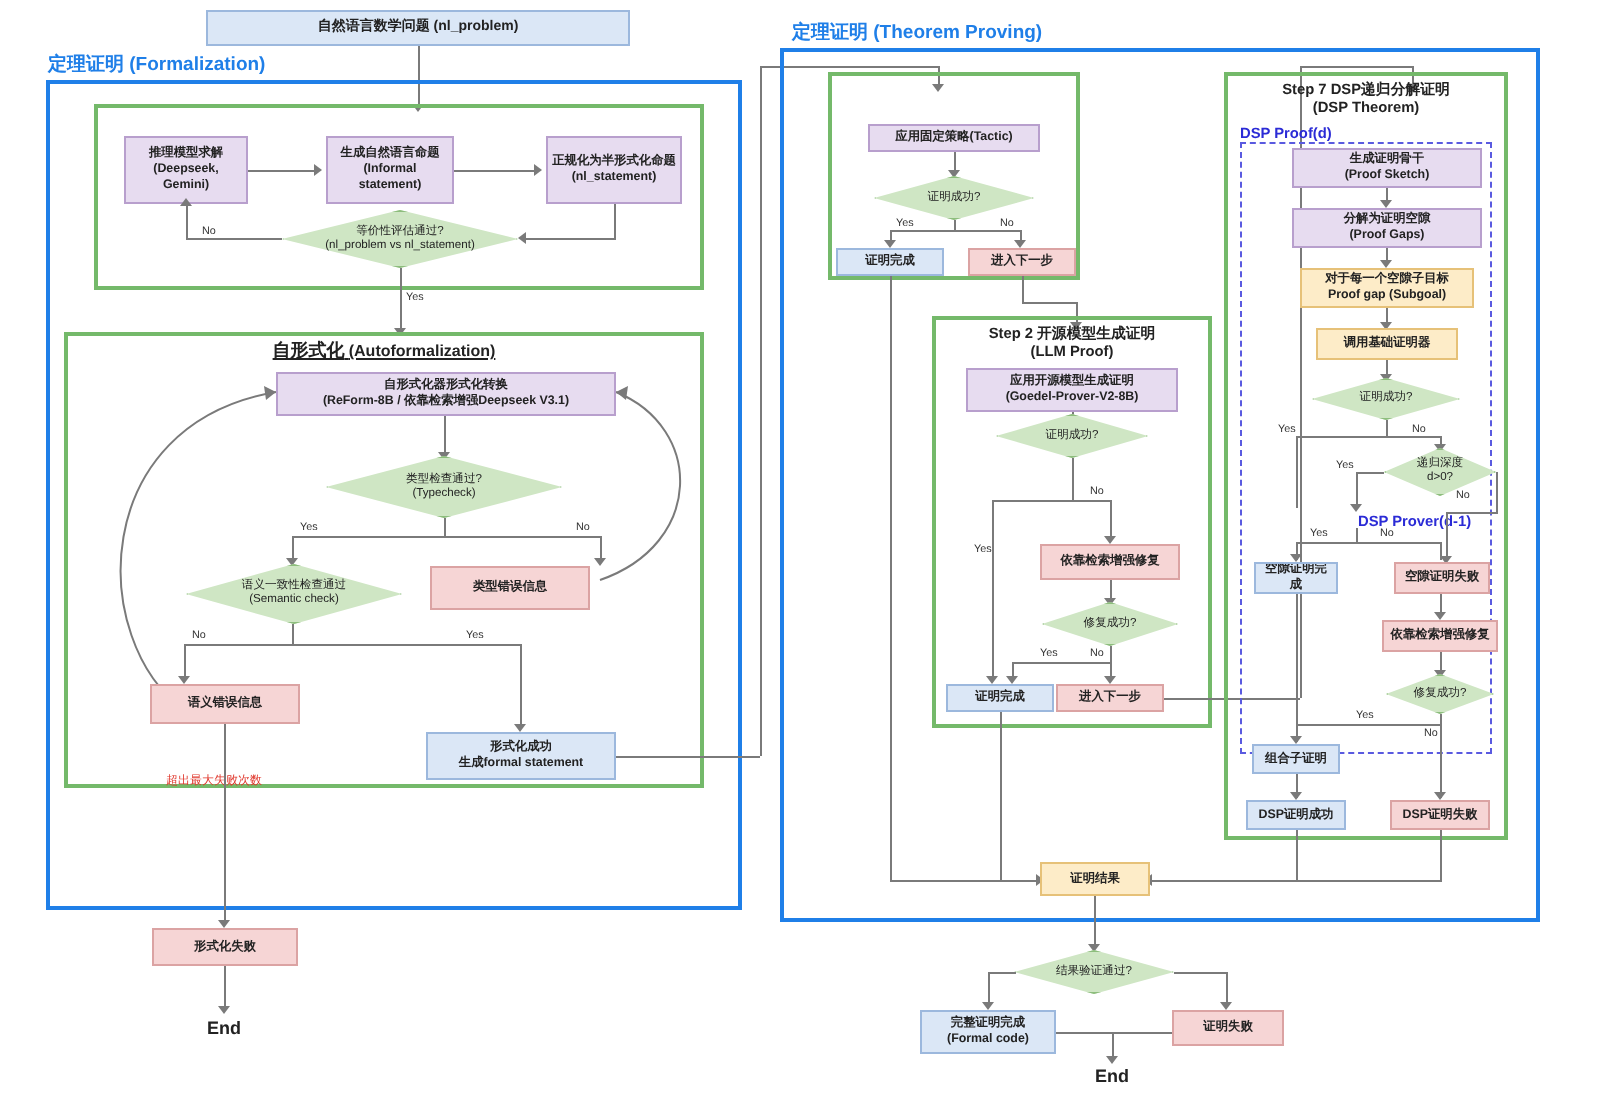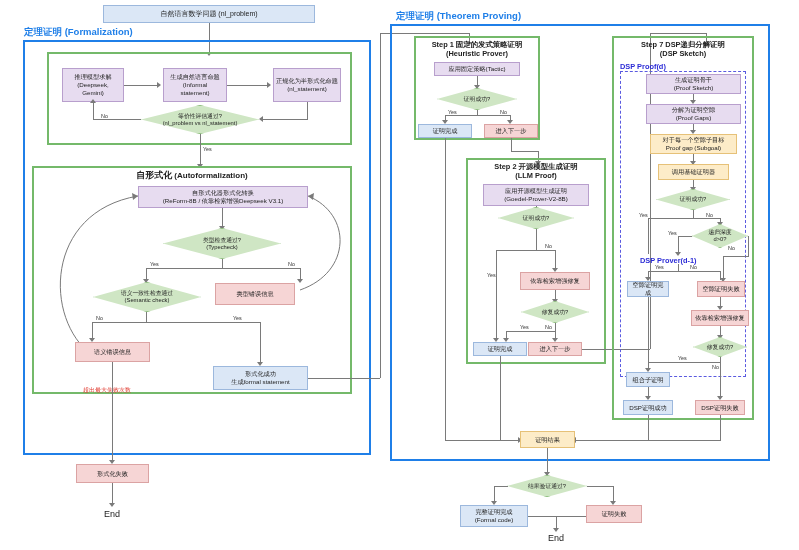--- a/index.html
+++ b/index.html
@@ -13,21 +13,21 @@
   .grp-dash{border:1.5px dashed #5a5ae0;background:transparent;}
 
   .grp-title{position:absolute;font-weight:bold;white-space:nowrap;}
   .t-blue{color:#1f7fe8;font-size:9.5px;}
   .t-dark{color:#222;font-size:7.4px;text-align:center;line-height:1.22;}
   .t-dsp{color:#2b2bd6;font-size:7.4px;font-weight:bold;}
 
   
   .node{position:absolute;box-sizing:border-box;display:flex;align-items:center;
         justify-content:center;text-align:center;font-size:6.2px;line-height:1.25;
-        color:#222;padding:1px 2px;overflow:hidden;}
+        color:#222;padding:1px 2px;overflow:hidden;font-weight:bold;}
   .n-blue{background:#dbe7f6;border:1px solid #9cb8dd;}
   .n-purple{background:#e7dcf0;border:1px solid #b89fcd;}
   .n-red{background:#f6d5d5;border:1px solid #dba3a3;}
   .n-orange{background:#fdecc8;border:1px solid #e6c178;}
   .n-plain{background:transparent;border:none;color:#222;font-size:9px;}
 
   
   .dia{position:absolute;box-sizing:border-box;}
   .dia .shape{position:absolute;inset:0;background:#cfe6c4;border:1px solid #8dbd7d;
               clip-path:polygon(50% 0,100% 50%,50% 100%,0 50%);}
@@ -98,21 +98,21 @@
   <div class="ln lnh" style="left:93px;top:119px;width:48px;"></div>
   <div class="ln lnv" style="left:93px;top:103px;height:17px;"></div>
   <div class="ar ar-u" style="left:90px;top:99px;"></div>
   <div class="lbl" style="left:101px;top:113px;">No</div>
 
   <div class="ln lnv" style="left:200px;top:134px;height:32px;"></div>
   <div class="ar ar-d" style="left:197px;top:164px;"></div>
   <div class="lbl" style="left:203px;top:146px;">Yes</div>
 
   <div class="grp grp-green" style="left:32px;top:166px;width:320px;height:228px;"></div>
-  <div class="grp-title t-dark" style="left:32px;top:170px;width:320px;">
+  <div class="grp-title t-dark" style="left:32px;top:170px;width:320px;text-decoration:underline;">
     <span style="font-size:9px;font-weight:bold;">自形式化</span>
     <span style="font-size:8px;font-weight:bold;">(Autoformalization)</span>
   </div>
 
   <div class="node n-purple" style="left:138px;top:186px;width:170px;height:22px;white-space:pre-line;">自形式化器形式化转换
 (ReForm-8B / 依靠检索增强Deepseek V3.1)</div>
 
   <div class="ln lnv" style="left:222px;top:208px;height:20px;"></div>
   <div class="ar ar-d" style="left:219px;top:226px;"></div>
 
@@ -165,24 +165,20 @@
   <div class="ln lnh" style="left:308px;top:378px;width:72px;"></div>
   <div class="ln lnv" style="left:380px;top:33px;height:345px;"></div>
   <div class="ln lnh" style="left:380px;top:33px;width:89px;"></div>
   <div class="ln lnv" style="left:469px;top:33px;height:11px;"></div>
   <div class="ar ar-d" style="left:466px;top:42px;"></div>
 
   <div class="grp-title t-blue" style="left:396px;top:10px;">定理证明 (Theorem Proving)</div>
   <div class="grp grp-blue" style="left:390px;top:24px;width:380px;height:437px;"></div>
 
   <div class="grp grp-green" style="left:414px;top:36px;width:126px;height:104px;"></div>
-  <div class="grp-title t-dark" style="left:414px;top:40px;width:126px;">
-    <span>Step 1  固定的发式策略证明</span><br>
-    <span>(Heuristic Prover)</span>
-  </div>
 
   <div class="node n-purple" style="left:434px;top:62px;width:86px;height:14px;">应用固定策略(Tactic)</div>
   <div class="ln lnv" style="left:477px;top:76px;height:11px;"></div>
   <div class="ar ar-d" style="left:474px;top:85px;"></div>
 
   <div class="dia" style="left:437px;top:88px;width:80px;height:22px;">
     <div class="shape"></div>
     <div class="txt">证明成功?</div>
   </div>
 
@@ -258,21 +254,21 @@
 
   <div class="ln lnh" style="left:582px;top:349px;width:68px;"></div>
   <div class="ln lnv" style="left:650px;top:33px;height:316px;"></div>
   <div class="ln lnh" style="left:650px;top:33px;width:56px;"></div>
   <div class="ln lnv" style="left:706px;top:33px;height:11px;"></div>
   <div class="ar ar-d" style="left:703px;top:42px;"></div>
 
   <div class="grp grp-green" style="left:612px;top:36px;width:142px;height:384px;"></div>
   <div class="grp-title t-dark" style="left:612px;top:40px;width:142px;">
     <span>Step 7  DSP递归分解证明</span><br>
-    <span>(DSP Sketch)</span>
+    <span>(DSP Theorem)</span>
   </div>
 
   <div class="grp-title t-dsp" style="left:620px;top:62px;">DSP Proof(d)</div>
   <div class="grp grp-dash" style="left:620px;top:71px;width:126px;height:306px;"></div>
 
   <div class="node n-purple" style="left:646px;top:74px;width:95px;height:20px;white-space:pre-line;">生成证明骨干
 (Proof Sketch)</div>
   <div class="ln lnv" style="left:693px;top:94px;height:8px;"></div>
   <div class="ar ar-d" style="left:690px;top:100px;"></div>
 
@@ -306,21 +302,21 @@
   <div class="dia" style="left:692px;top:224px;width:56px;height:24px;">
     <div class="shape"></div>
     <div class="txt" style="white-space:pre-line;">递归深度
 d&gt;0?</div>
   </div>
 
   <div class="ln lnh" style="left:678px;top:236px;width:14px;"></div>
   <div class="ln lnv" style="left:678px;top:236px;height:18px;"></div>
   <div class="ar ar-d" style="left:675px;top:252px;"></div>
   <div class="lbl" style="left:668px;top:230px;">Yes</div>
-  <div class="grp-title t-dsp" style="left:640px;top:256px;">DSP Prover(d-1)</div>
+  <div class="grp-title t-dsp" style="left:679px;top:256px;">DSP Prover(d-1)</div>
 
   <div class="ln lnv" style="left:748px;top:236px;height:20px;"></div>
   <div class="ln lnh" style="left:723px;top:256px;width:26px;"></div>
   <div class="ln lnv" style="left:723px;top:256px;height:24px;"></div>
   <div class="ar ar-d" style="left:720px;top:278px;"></div>
   <div class="lbl" style="left:728px;top:245px;">No</div>
 
   <div class="ln lnv" style="left:678px;top:264px;height:7px;"></div>
   <div class="ln lnh" style="left:648px;top:271px;width:72px;"></div>
   <div class="ln lnv" style="left:648px;top:271px;height:9px;"></div>

